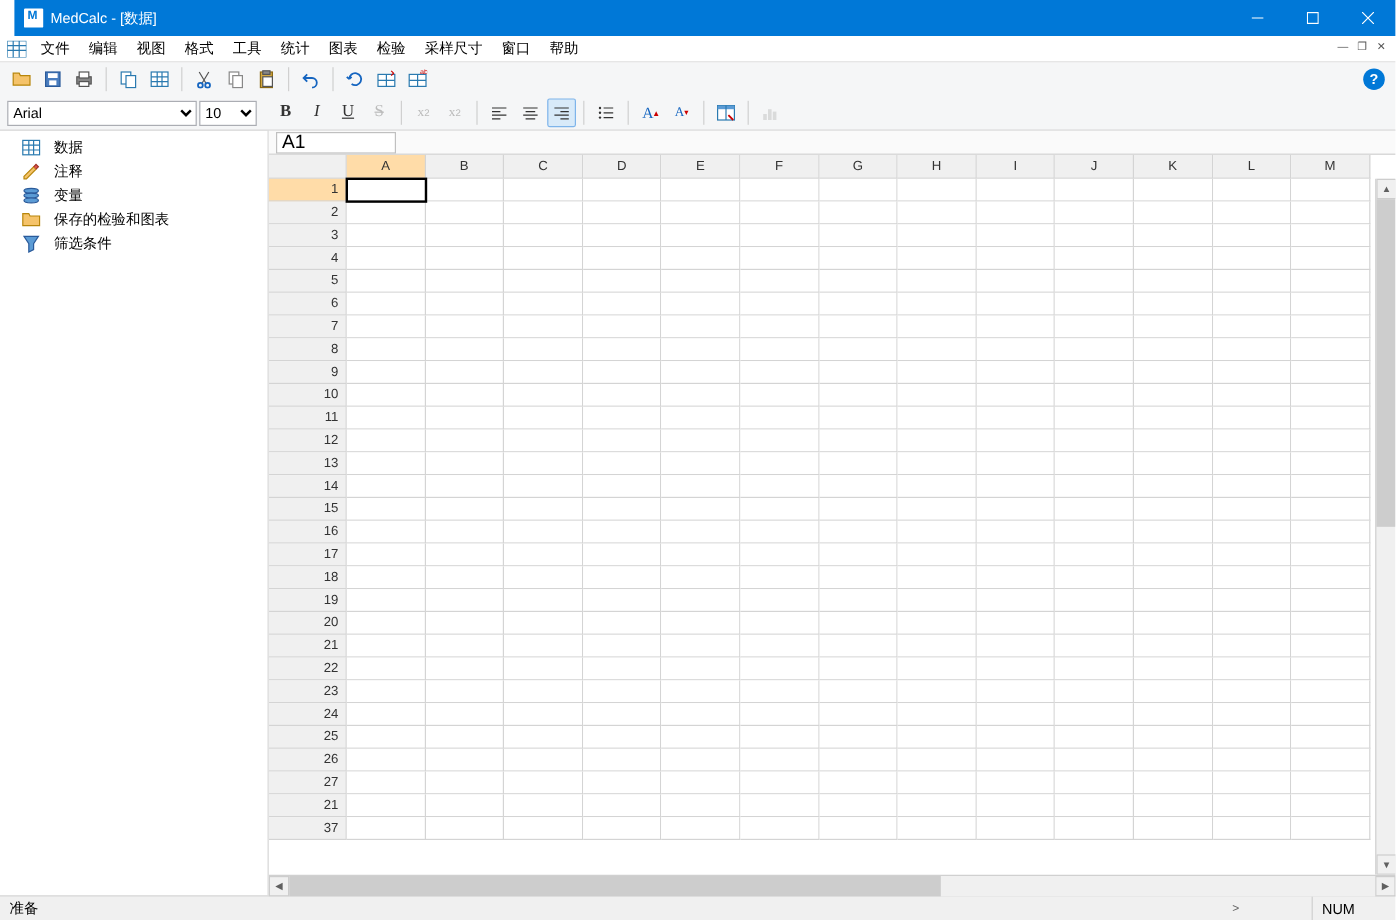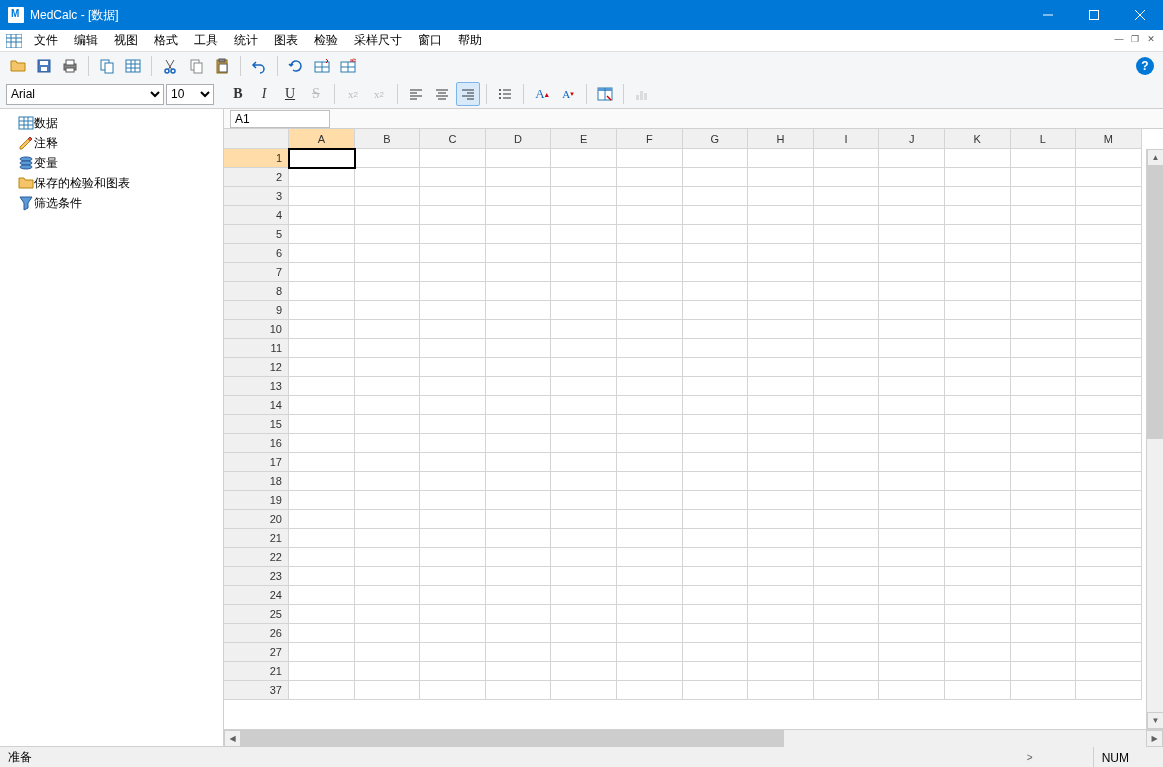--- a/index.html
+++ b/index.html
@@ -1,19 +1,19 @@
 <!DOCTYPE html>
 <html><head>
 <meta charset="utf-8">
 <style>
 * { box-sizing: border-box; margin: 0; padding: 0; font-family: "Microsoft YaHei", "Segoe UI", Arial, sans-serif; }
 body { width: 1163px; height: 767px; overflow: hidden; background: #fff; font-size: 12px; user-select: none; }
 
 
-.titlebar { height: 30px; background: #0078d7; color: #fff; display: flex; align-items: center; }
+.titlebar { height: 30px; background: #0078d7; color: #fff; display: flex; align-items: center; margin-left: 12px; }
 .titlebar .app-icon { width: 16px; height: 16px; margin: 0 6px 0 8px; background: #fff; display: inline-block; border-radius: 1px; position: relative; }
 .titlebar .app-icon::after { content: "M"; color: #0078d7; font-size: 10px; font-weight: bold; position: absolute; left: 3px; top: 1px; }
 .titlebar .title { flex: 1; font-size: 12px; }
 .win-btns { display: flex; height: 100%; }
 .win-btn { width: 46px; height: 100%; display: flex; align-items: center; justify-content: center; color: #fff; cursor: pointer; }
 .win-btn svg { width: 10px; height: 10px; stroke: #fff; stroke-width: 1; fill: none; }
 
 
 .menubar { height: 22px; background: #fff; display: flex; align-items: center; border-bottom: 1px solid #e0e0e0; font-size: 12px; position: relative; }
 .menubar .menu-icon { width: 16px; height: 14px; margin: 0 4px 0 6px; }
@@ -37,25 +37,25 @@
 .fmt-btn { width: 24px; height: 24px; display: flex; align-items: center; justify-content: center; font-family: "Times New Roman", serif; font-size: 14px; cursor: pointer; border-radius: 2px; color: #333; }
 .fmt-btn.bold { font-weight: bold; }
 .fmt-btn.italic { font-style: italic; }
 .fmt-btn.underline { text-decoration: underline; }
 .fmt-btn.strike { text-decoration: line-through; color: #999; }
 .fmt-btn.disabled { color: #bbb; cursor: default; }
 
 
 .main { display: flex; height: calc(100% - 30px - 22px - 56px - 22px); }
 .sidebar { width: 224px; background: #fff; border-right: 1px solid #d0d0d0; padding: 4px 0; }
-.tree-item { display: flex; align-items: center; padding: 2px 4px 2px 18px; height: 20px; cursor: pointer; font-size: 12px; gap: 0; }
+.tree-item { display: flex; align-items: center; padding: 2px 4px 2px 18px; height: 20px; cursor: pointer; font-size: 12px; gap: 11px; }
 .tree-icon { width: 16px; height: 16px; display: flex; align-items: center; justify-content: center; }
 
 .content { flex: 1; display: flex; flex-direction: column; background: #fff; }
-.cellref { height: 20px; border-bottom: 1px solid #d0d0d0; padding: 0 6px; display: flex; align-items: center; font-size: 12px; background: #fafafa; }
+.cellref { height: 20px; border-bottom: 1px solid #d0d0d0; padding: 0 6px; display: flex; align-items: center; font-size: 16px; background: #fafafa; }
 .cellref .box { background: #fff; border: 1px solid #c0c0c0; padding: 0 4px; width: 100px; height: 18px; display: flex; align-items: center; }
 
 .grid-wrap { flex: 1; position: relative; overflow: hidden; }
 .grid { display: grid; grid-template-columns: 65px repeat(13, 65.6px); position: absolute; inset: 0; overflow: hidden; }
 .col-hdr, .row-hdr, .corner { background: #f0f0f0; border: 1px solid #d4d4d4; border-top: none; border-left: none; display: flex; align-items: center; justify-content: center; font-size: 11px; height: 19px; color: #333; cursor: pointer; }
 .row-hdr { justify-content: flex-end; padding-right: 6px; }
 .col-hdr.sel { background: #ffdca8; }
 .row-hdr.sel { background: #ffdca8; }
 .corner { height: 20px; }
 .cell { border: 1px solid #d4d4d4; border-top: none; border-left: none; height: 19px; font-size: 11px; padding: 0 2px; background: #fff; }

